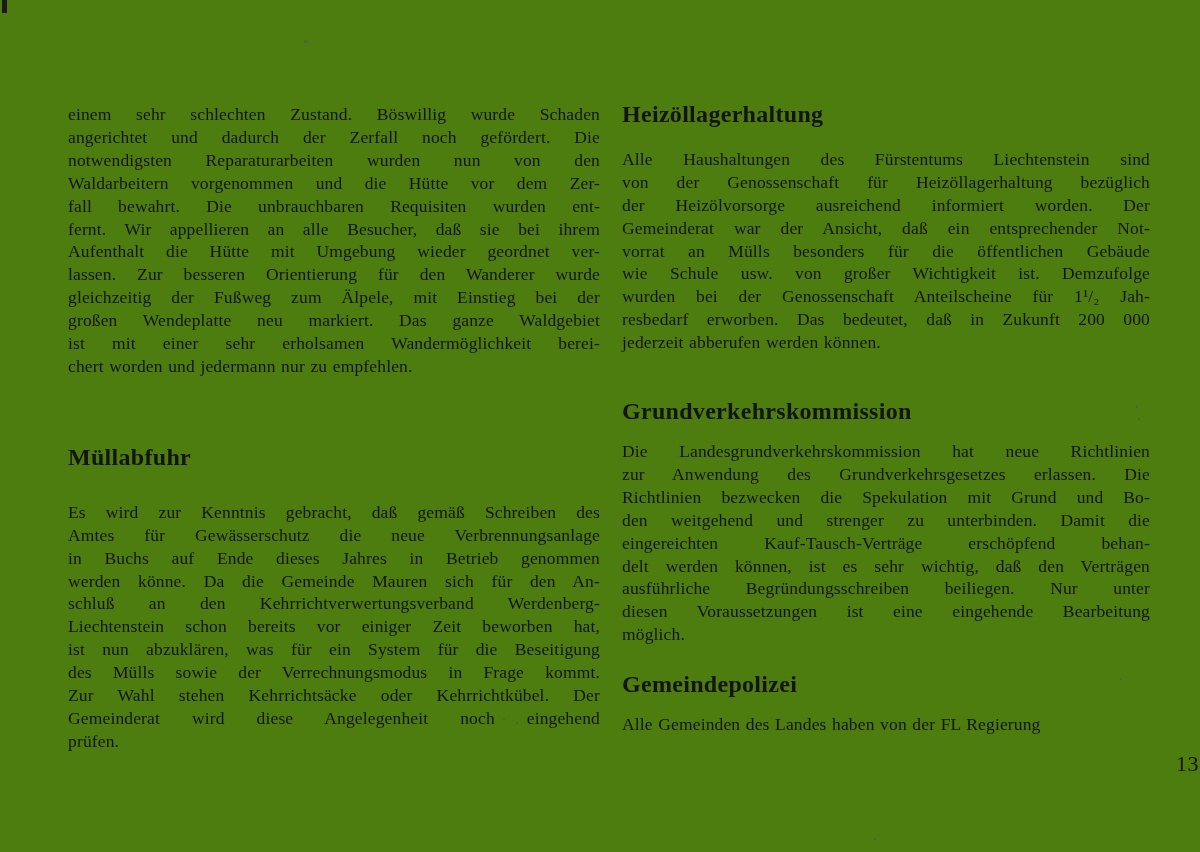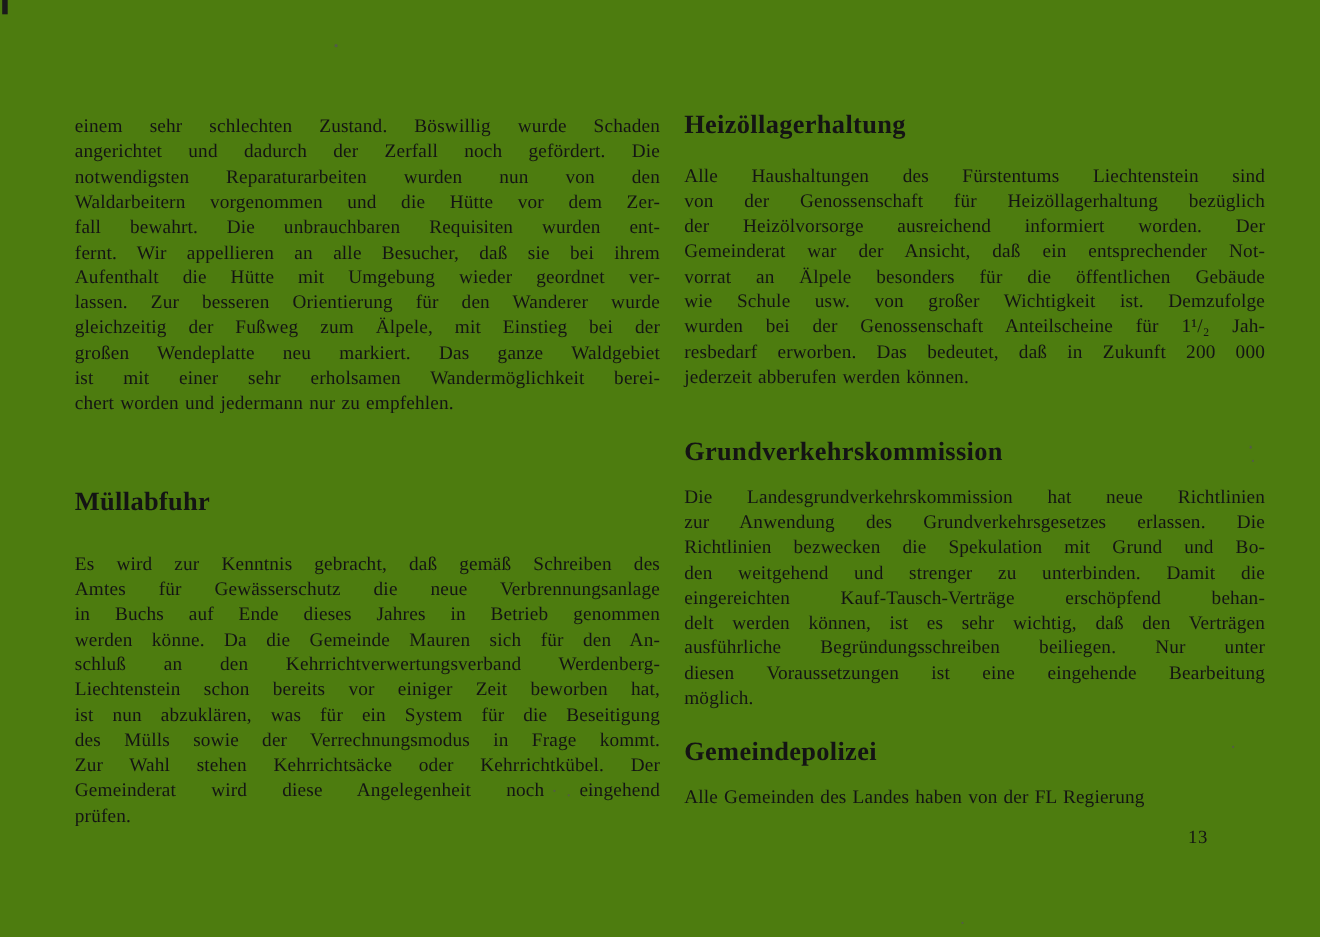--- a/index.html
+++ b/index.html
@@ -48,22 +48,22 @@
   
   .mt-68 { margin-top: 68px; }
   .mt-32 { margin-top: 32px; }
   .mt-30 { margin-top: 46px; }
   .mt-27 { margin-top: 27px; }
   .mt-22 { margin-top: 22px; }
   .mt-17 { margin-top: 17px; }
 
   .page-number {
     position: absolute;
-    left: 1080px; top: 751px;
-    font-size: 17px;
+    left: 1176px; top: 751px;
+    font-size: 22px;
     letter-spacing: 0.5px;
   }
 
   
   .edge-mark {
     position: absolute;
     left: 2px; top: 0;
     width: 5px; height: 13px;
     background: #1a1a1a;
   }
@@ -134,21 +134,21 @@
     </div>
 
     <div class="col col-right">
       <h2 class="heading">Heizöllagerhaltung</h2>
 
       <div class="para mt-22">
           <div class="line">Alle Haushaltungen des Fürstentums Liechtenstein sind</div>
           <div class="line">von der Genossenschaft für Heizöllagerhaltung bezüglich</div>
           <div class="line">der Heizölvorsorge ausreichend informiert worden. Der</div>
           <div class="line">Gemeinderat war der Ansicht, daß ein entsprechender Not-</div>
-          <div class="line">vorrat an Älpele besonders für die öffentlichen Gebäude</div>
+          <div class="line">vorrat an Mülls besonders für die öffentlichen Gebäude</div>
           <div class="line">wie Schule usw. von großer Wichtigkeit ist. Demzufolge</div>
           <div class="line">wurden bei der Genossenschaft Anteilscheine für 1¹/₂ Jah-</div>
           <div class="line">resbedarf erworben. Das bedeutet, daß in Zukunft 200 000</div>
           <div class="line last">jederzeit abberufen werden können.</div>
         </div>
 
       <h2 class="heading mt-30">Grundverkehrskommission</h2>
 
       <div class="para mt-17">
           <div class="line">Die Landesgrundverkehrskommission hat neue Richtlinien</div>

